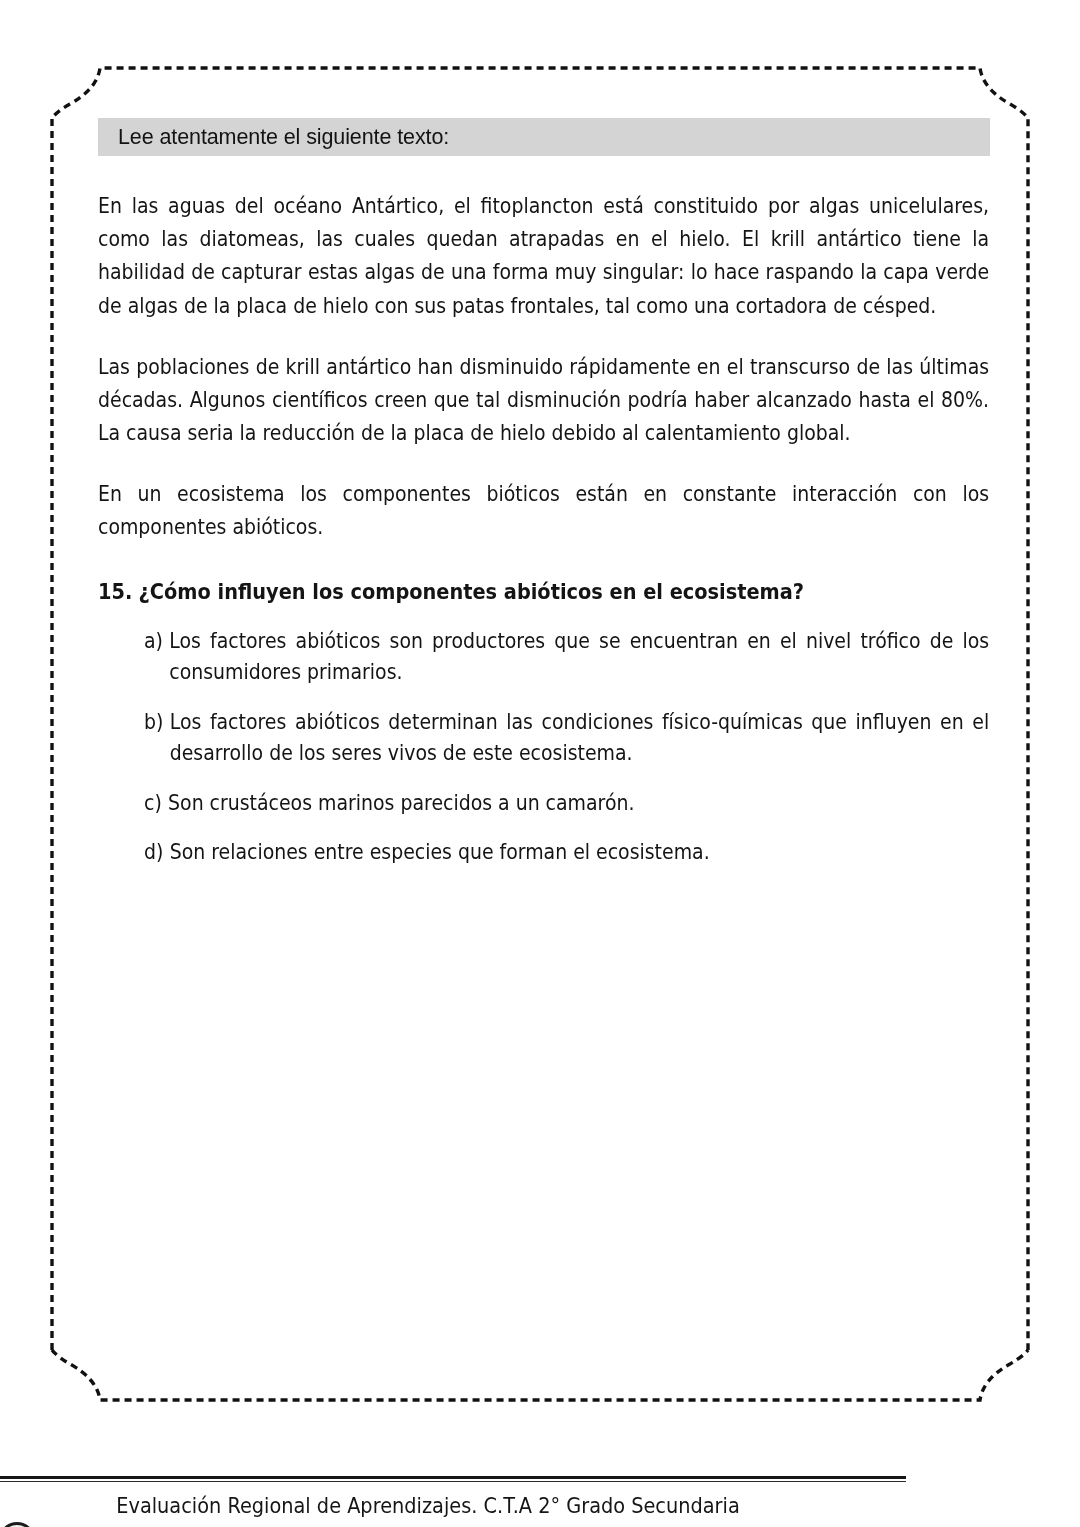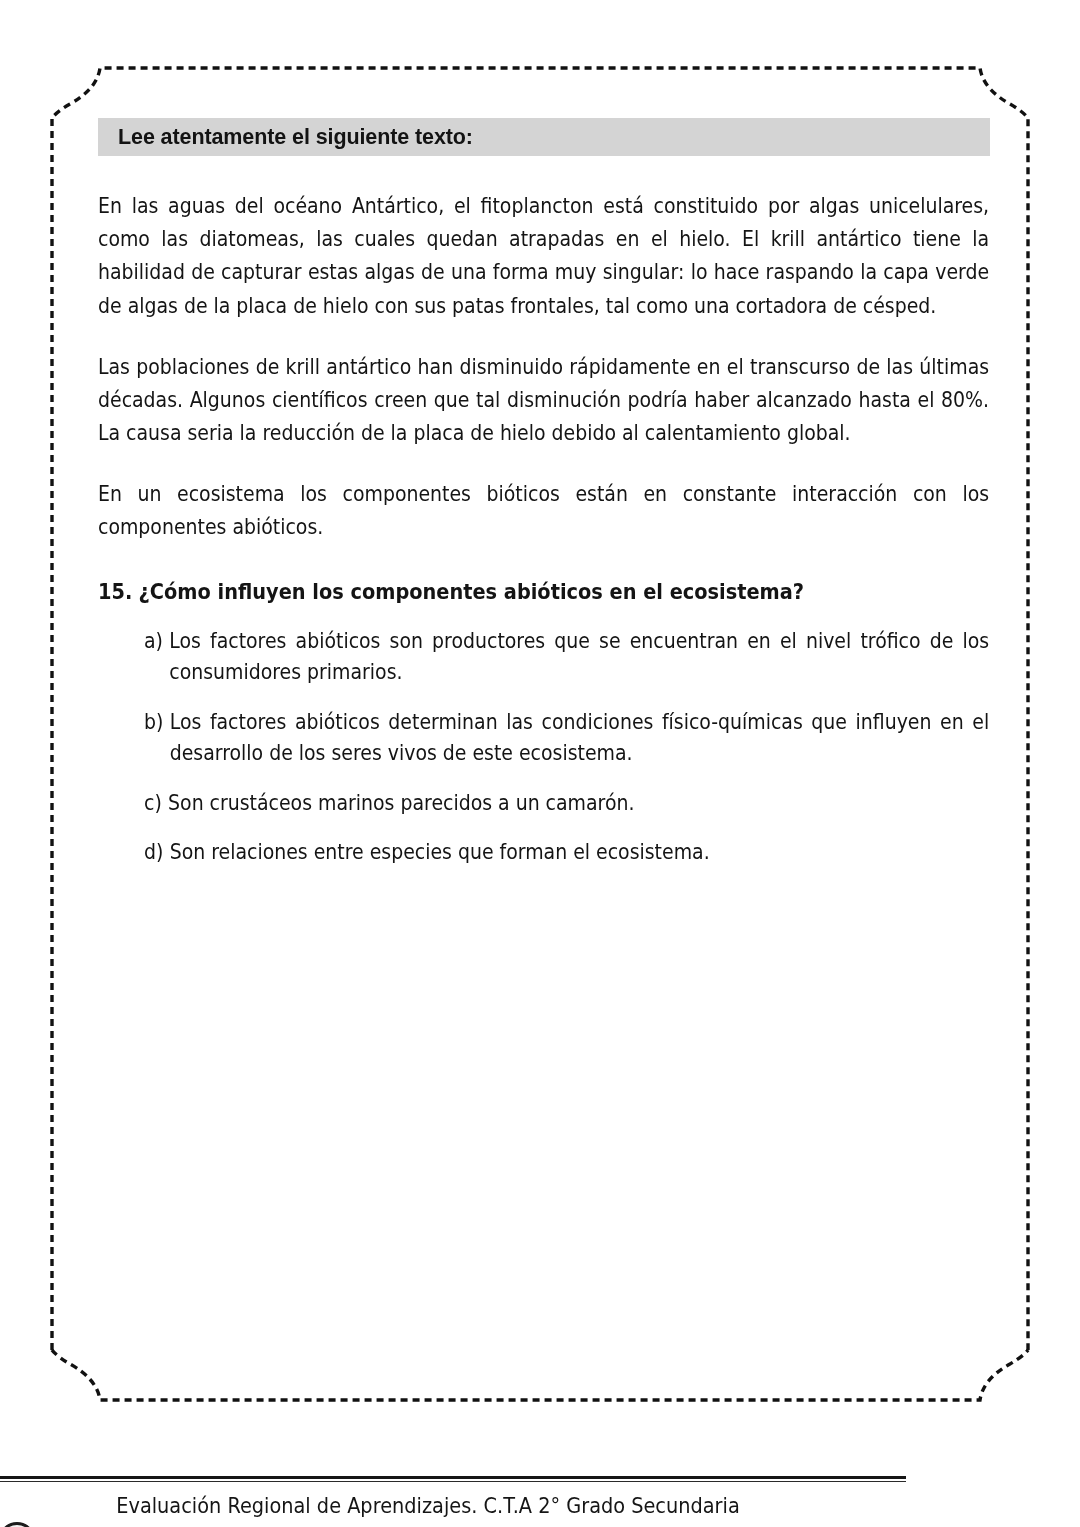--- a/index.html
+++ b/index.html
@@ -42,21 +42,21 @@
   .banner {
     background: #d4d4d4;
     height: 38px;
     display: flex;
     align-items: center;
     padding-left: 20px;
     box-sizing: border-box;
   }
   .banner-text {
     font-family: "Liberation Sans", sans-serif;
-    font-weight: bold;
+    font-weight: normal;
     font-size: 21.5px;
     color: #131313;
     letter-spacing: -0.1px;
   }
 
   .body-text {
     font-family: "DejaVu Sans", sans-serif;
     font-size: 21px;
     color: #141414;
     line-height: 1.58;

